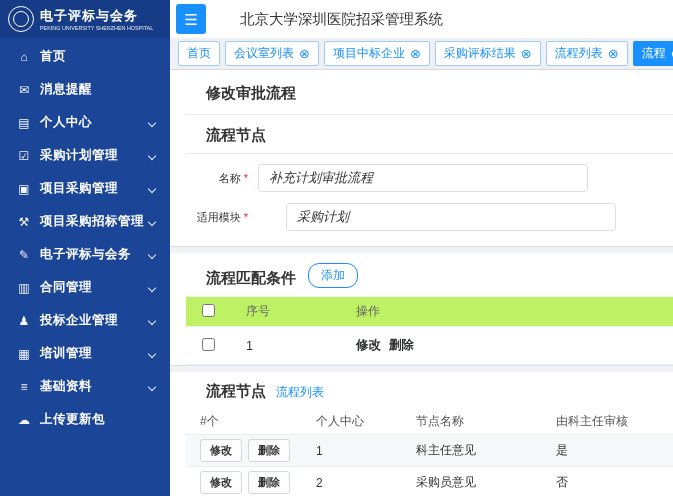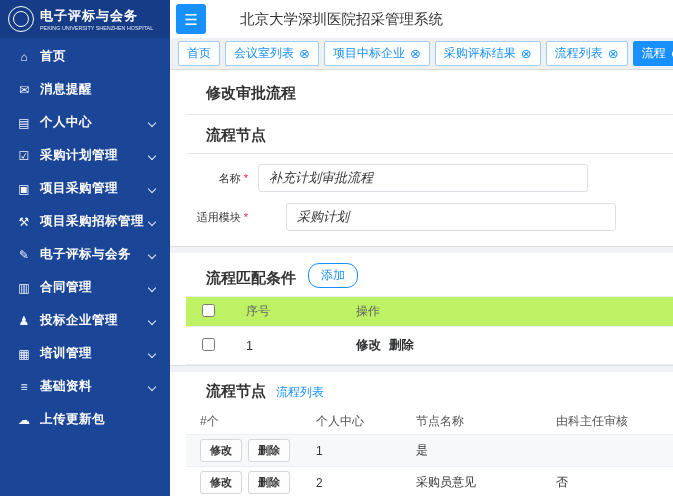--- a/index.html
+++ b/index.html
@@ -256,20 +256,21 @@
               <div class="t2-c3">节点名称</div>
               <div class="t2-c4">由科主任审核</div>
             </div>
           <div id="t2-body">
               <div class="t2-row odd">
                 <div class="t2-c1">
                   <button class="mini-btn">修改</button>
                   <button class="mini-btn">删除</button>
                 </div>
                 <div class="t2-c2">1</div>
+                <div class="t2-c3">科主任意见</div>
                 <div class="t2-c4">是</div>
               </div>
               <div class="t2-row">
                 <div class="t2-c1">
                   <button class="mini-btn">修改</button>
                   <button class="mini-btn">删除</button>
                 </div>
                 <div class="t2-c2">2</div>
                 <div class="t2-c3">采购员意见</div>
                 <div class="t2-c4">否</div>

